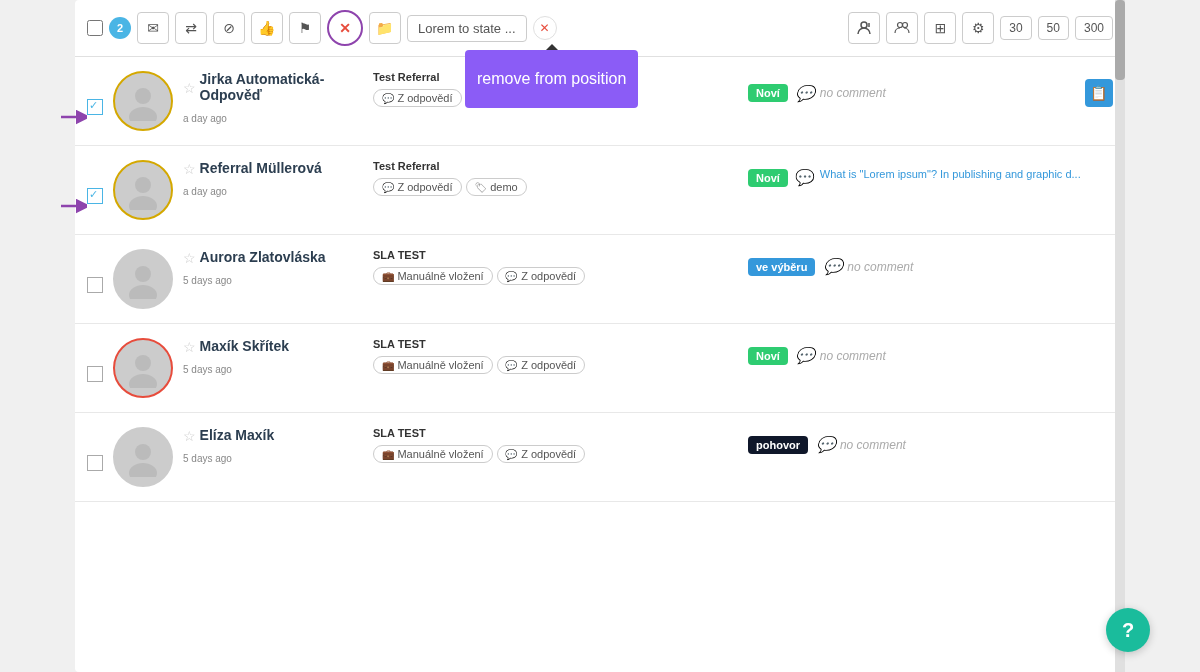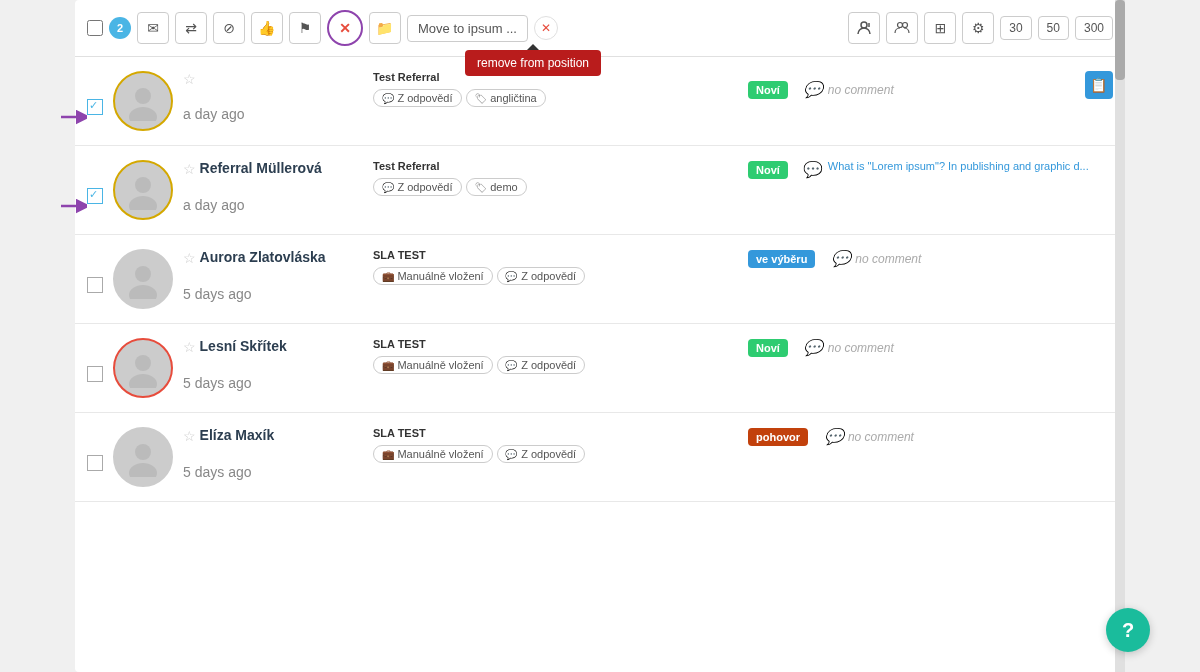--- a/index.html
+++ b/index.html
@@ -120,25 +120,25 @@
 
     
     .tooltip-wrapper {
       position: absolute;
       top: 50px;
       left: 390px;
       z-index: 100;
     }
 
     .tooltip-box {
-      background: #b91c1c;
+      background: #8b5cf6;
       color: #fff;
-      padding: 6px 12px;
-      border-radius: 4px;
-      font-size: 12px;
+      padding: 20px 12px;
+      border-radius: 4px;
+      font-size: 16px;
       white-space: nowrap;
       position: relative;
     }
 
     .tooltip-box::before {
       content: '';
       position: absolute;
       top: -6px;
       left: 50%;
       transform: translateX(-50%);
@@ -182,22 +182,22 @@
 
     .candidate-name {
       font-weight: bold;
       color: #2c3e50;
       font-size: 14px;
       margin-bottom: 2px;
     }
 
     .candidate-time {
       color: #888;
-      font-size: 14px;
-      margin-top: 19px;
+      font-size: 10px;
+      margin-top: 8px;
     }
 
     .star-icon {
       cursor: pointer;
       color: #ccc;
       font-size: 14px;
       margin-right: 4px;
     }
 
     .name-row {
@@ -247,21 +247,21 @@
       border-radius: 4px;
       padding: 3px 8px;
       font-size: 11px;
       font-weight: bold;
       color: #fff;
       flex-shrink: 0;
     }
 
     .status-novi { background: #2ecc71; }
     .status-vyvber { background: #3498db; }
-    .status-pohovor { background: #c2410c; }
+    .status-pohovor { background: #0f172a; }
 
     
     .comment-col {
       flex: 1;
       min-width: 150px;
       font-size: 12px;
     }
 
     .comment-no {
       color: #aaa;
@@ -317,23 +317,24 @@
       display: flex; align-items: center; justify-content: center;
       color: #fff;
       font-size: 20px;
       font-weight: bold;
       cursor: pointer;
       box-shadow: 0 2px 8px rgba(0,0,0,0.2);
     }
 
     .status-comment-col {
       display: flex;
-      align-items: flex-end;
-      gap: 16px;
+      align-items: center;
+      gap: 8px;
       flex: 1;
+      margin-top: 8px;
     }
   </style>
 </head>
 <body>
 
 <div class="page-wrapper">
   <div class="main-content">
 
     <div class="toolbar">
       <input type="checkbox" class="toolbar-checkbox" style="">
@@ -343,21 +344,21 @@
       <button class="toolbar-btn">✉</button>
       <button class="toolbar-btn">⇄</button>
       <button class="toolbar-btn">⊘</button>
       <button class="toolbar-btn">👍</button>
       <button class="toolbar-btn">⚑</button>
 
       <button class="toolbar-btn active-circle x-btn" style="position:relative;">✕</button>
 
       <button class="toolbar-btn">📁</button>
 
-      <button class="move-state-btn">Move to ipsum ...</button>
+      <button class="move-state-btn">Lorem to state ...</button>
 
       <div class="close-filter-btn">✕</div>
 
       <div class="toolbar-right">
         <button class="toolbar-icon-btn">
           <svg width="16" height="16" viewBox="0 0 16 16" fill="none">
             <circle cx="8" cy="5" r="3" stroke="#555" stroke-width="1.5"></circle>
             <path d="M2 14c0-3.3 2.7-6 6-6s6 2.7 6 6" stroke="#555" stroke-width="1.5"></path>
             <line x1="13" y1="3" x2="13" y2="7" stroke="#555" stroke-width="1.5"></line>
           </svg>
@@ -401,20 +402,21 @@
             <div class="avatar" style="border-color: rgb(212, 168, 0);">
               <svg viewBox="0 0 40 40" xmlns="http://www.w3.org/2000/svg">
     <circle cx="20" cy="15" r="8" fill="#bbb"></circle>
     <ellipse cx="20" cy="36" rx="14" ry="10" fill="#bbb"></ellipse>
   </svg>
             </div>
           </div>
           <div class="candidate-info">
             <div class="name-row">
               <span class="star-icon">☆</span>
+              <span class="candidate-name">Jirka Automatická-Odpověď</span>
             </div>
             <div class="candidate-time">a day ago</div>
           </div>
           <div class="job-info">
             <div class="job-title">Test Referral</div>
             <div class="tag-row">
               <div class="tag">
                 <span class="tag-icon">💬</span>
                 <span>Z odpovědí</span>
               </div>
@@ -534,21 +536,21 @@
             <div class="avatar" style="border-color: rgb(231, 76, 60);">
               <svg viewBox="0 0 40 40" xmlns="http://www.w3.org/2000/svg">
     <circle cx="20" cy="15" r="8" fill="#bbb"></circle>
     <ellipse cx="20" cy="36" rx="14" ry="10" fill="#bbb"></ellipse>
   </svg>
             </div>
           </div>
           <div class="candidate-info">
             <div class="name-row">
               <span class="star-icon">☆</span>
-              <span class="candidate-name">Lesní Skřítek</span>
+              <span class="candidate-name">Maxík Skřítek</span>
             </div>
             <div class="candidate-time">5 days ago</div>
           </div>
           <div class="job-info">
             <div class="job-title">SLA TEST</div>
             <div class="tag-row">
               <div class="tag">
                 <span class="tag-icon">💼</span>
                 <span>Manuálně vložení</span>
               </div>

